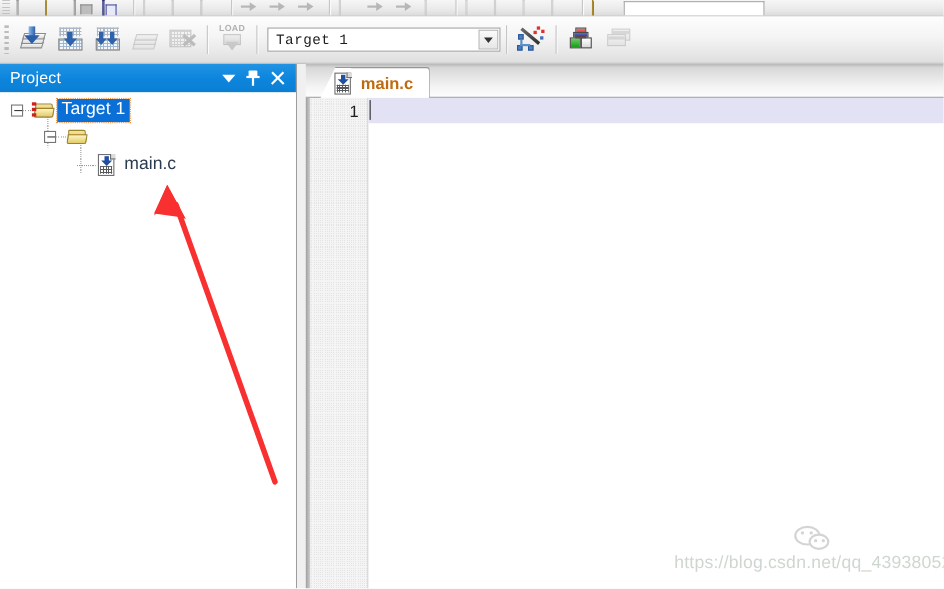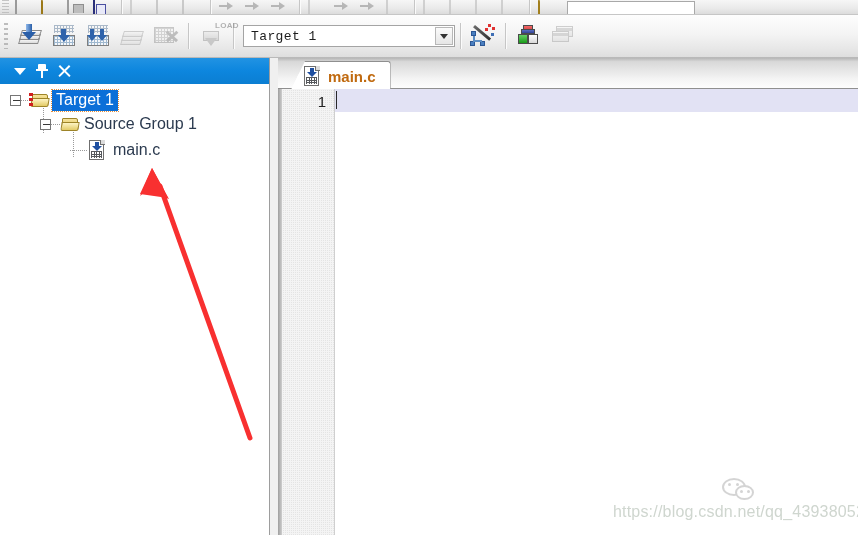--- a/index.html
+++ b/index.html
@@ -152,21 +152,21 @@
   .ic-stop { position:relative; width:26px; height:24px; }
   .ic-stop .gb { position:absolute; left:1px; top:3px; width:20px; height:16px;
     border:1px solid #8d8d8d;
     background: repeating-linear-gradient(to right,#a9a9a9 0 1px,transparent 1px 3px),
                 repeating-linear-gradient(to bottom,#a9a9a9 0 1px,transparent 1px 3px), #f0f0f0;}
   .ic-stop .x1,.ic-stop .x2 { position:absolute; left:12px; top:11px; width:14px; height:2.5px; background:#7c7c7c;}
   .ic-stop .x1 { transform: rotate(42deg); } .ic-stop .x2 { transform: rotate(-42deg); }
 
   
   .ic-load { position:relative; width:30px; height:28px; }
-  .ic-load .ltext { position:absolute; left:16px; top:-1px; width:30px; text-align:center;
+  .ic-load .ltext { position:absolute; left:0; top:-1px; width:30px; text-align:center;
     font-family:"Liberation Sans", sans-serif; font-size:8px; font-weight:bold; color:#595959; letter-spacing:.3px;}
   .ic-load .lbody { position:absolute; left:7px; top:9px; width:16px; height:10px;
     background: linear-gradient(to bottom,#e3e3e3,#bcbcbc); border:1px solid #8a8a8a;}
   .ic-load .lar { position:absolute; left:9px; top:16px;
     border-left:6px solid transparent; border-right:6px solid transparent; border-top:8px solid #9a9a9a;}
 
   
   .target-combo {
     width: 212px; height: 22px;
     background: #ffffff;
@@ -556,20 +556,21 @@
         <span class="w w1"></span>
           <span class="bar bar1"></span>
         <span class="w w2"></span>
           <span class="bar bar2"></span>
       </span>
     </div>
   </div>
 
   <div class="project-panel">
     <div class="pp-title">
+      <span class="pp-title-text">Project</span>
       <span class="pp-btn">
         <span class="pp-caret"></span>
       </span>
       <span class="pp-btn">
         <span class="pp-pin">
             <i></i>
           </span>
       </span>
       <span class="pp-btn">
         <span class="pp-close"></span>
@@ -596,21 +597,20 @@
         <span class="tree-label selected">Target 1</span>
       </div>
 
       <div class="tree-row" style="left:40px; top:28px;">
         <span class="expander"></span>
         <span class="tdots-h"></span>
         <span class="ic-folder">
           <span class="fback"></span>
             <span class="ffront"></span>
         </span>
-        <span class="tree-label plain">Source Group 1</span>
       </div>
 
       <div class="tree-row" style="left:70px; top:54px;">
         <span class="tdots-h" style="width:17px;"></span>
         <span class="ic-cfile">
           <span class="page"></span>
             <span class="fold"></span>
           <span class="dshaft"></span>
             <span class="dhead"></span>
           <span class="dotgrid"></span>

